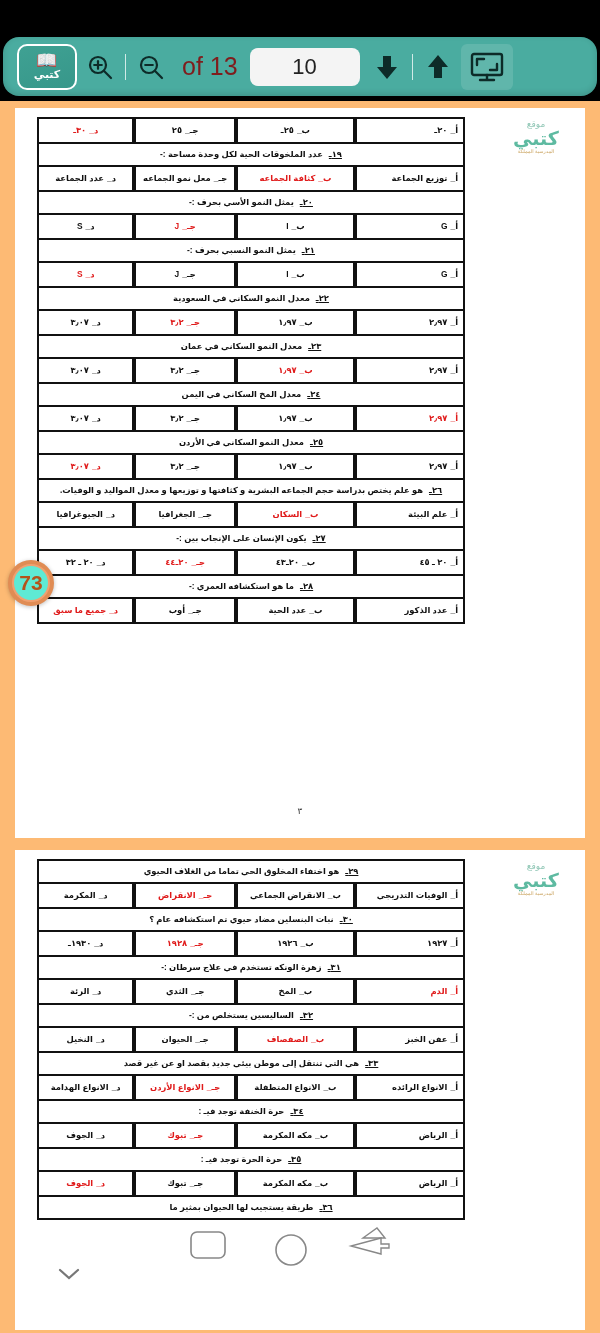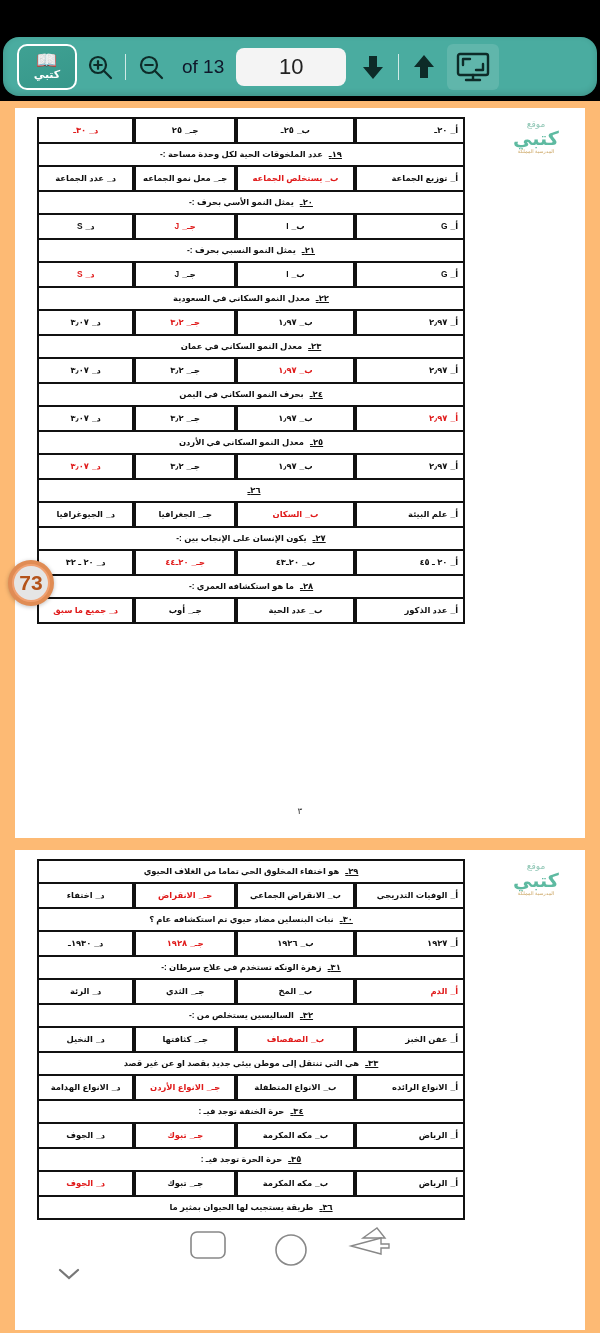--- a/index.html
+++ b/index.html
@@ -65,22 +65,22 @@
   }
   .tb-icon svg { display: block; }
   .tb-sep {
     flex: 0 0 auto;
     width: 1px; height: 26px;
     background: rgba(255,255,255,.75);
     margin: 0 2px;
   }
   .tb-of {
     flex: 0 0 auto;
-    color: #0f172a;
-    font-size: 19px;
+    color: #7f1d1d;
+    font-size: 25px;
     padding: 0 8px;
     white-space: nowrap;
     direction: ltr;
   }
   .tb-pagebox {
     flex: 0 0 auto;
     width: 110px; height: 38px;
     background: #f4f4f4;
     border-radius: 8px;
     display: flex; align-items: center; justify-content: center;
@@ -209,21 +209,21 @@
     display: flex; align-items: center; justify-content: center;
     color: #b4531a;
     font-size: 21px;
     font-weight: bold;
     box-shadow: 0 1px 4px rgba(0,0,0,.25);
     z-index: 20;
   }
   .badge73 .inner {
     width: 34px; height: 34px;
     border-radius: 50%;
-    background: #e5e5e5;
+    background: #5eead4;
     display: flex; align-items: center; justify-content: center;
   }
 
   .chevron-down {
     position: absolute;
     left: 56px; bottom: 46px;
     width: 26px; height: 26px;
     display: flex; align-items: center; justify-content: center;
     color: #777;
     z-index: 20;
@@ -331,21 +331,21 @@
               <span>عدد الملخوقات الحية لكل وحدة مساحة :-</span>
             </div>
           </div>
           <div class="qrow orow">
             <div class="opt a">
               <span class="k">أ_</span>
               <span>توزيع الجماعة</span>
             </div>
             <div class="opt b ans">
               <span class="k">ب_</span>
-              <span>يستخلص الجماعه</span>
+              <span>كثافة الجماعه</span>
             </div>
             <div class="opt c">
               <span class="k">جـ_</span>
               <span>معل نمو الجماعه</span>
             </div>
             <div class="opt d">
               <span class="k">د_</span>
               <span>عدد الجماعة</span>
             </div>
           </div>
@@ -441,21 +441,21 @@
               <span>٣٫٢</span>
             </div>
             <div class="opt d">
               <span class="k">د_</span>
               <span>٣٫٠٧</span>
             </div>
           </div>
           <div class="qrow">
             <div class="qstem">
               <span class="num">٢٤ـ</span>
-              <span>بحرف النمو السكاني في اليمن</span>
+              <span>معدل المخ السكاني في اليمن</span>
             </div>
           </div>
           <div class="qrow orow">
             <div class="opt a ans">
               <span class="k">أ_</span>
               <span>٢٫٩٧</span>
             </div>
             <div class="opt b">
               <span class="k">ب_</span>
               <span>١٫٩٧</span>
@@ -489,20 +489,21 @@
               <span>٣٫٢</span>
             </div>
             <div class="opt d ans">
               <span class="k">د_</span>
               <span>٣٫٠٧</span>
             </div>
           </div>
           <div class="qrow">
             <div class="qstem">
               <span class="num">٢٦ـ</span>
+              <span>هو علم يختص بدراسة حجم الجماعه البشرية و كثافتها و توزيعها و معدل المواليد و الوفيات.</span>
             </div>
           </div>
           <div class="qrow orow">
             <div class="opt a">
               <span class="k">أ_</span>
               <span>علم البيئة</span>
             </div>
             <div class="opt b ans">
               <span class="k">ب_</span>
               <span>السكان</span>
@@ -589,21 +590,21 @@
             <div class="opt b">
               <span class="k">ب_</span>
               <span>الانقراض الجماعي</span>
             </div>
             <div class="opt c ans">
               <span class="k">جـ_</span>
               <span>الانقراض</span>
             </div>
             <div class="opt d">
               <span class="k">د_</span>
-              <span>اختفاء</span>
+              <span>المكرمة</span>
             </div>
           </div>
           <div class="qrow">
             <div class="qstem">
               <span class="num">٣٠ـ</span>
               <span>نبات البنسلين مضاد حيوي تم استكشافه عام ؟</span>
             </div>
           </div>
           <div class="qrow orow">
             <div class="opt a">
@@ -657,21 +658,21 @@
             <div class="opt a">
               <span class="k">أ_</span>
               <span>عفن الخبز</span>
             </div>
             <div class="opt b ans">
               <span class="k">ب_</span>
               <span>الصفصاف</span>
             </div>
             <div class="opt c">
               <span class="k">جـ_</span>
-              <span>كثافتها</span>
+              <span>الحيوان</span>
             </div>
             <div class="opt d">
               <span class="k">د_</span>
               <span>النخيل</span>
             </div>
           </div>
           <div class="qrow">
             <div class="qstem">
               <span class="num">٣٣ـ</span>
               <span>هي التي تنتقل إلى موطن بيئي جديد بقصد او عن غير قصد</span>

